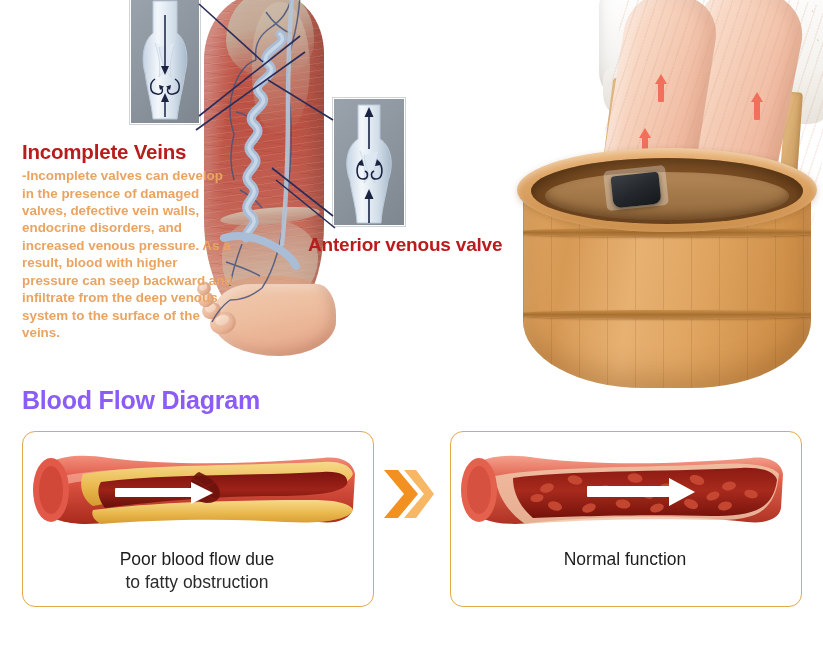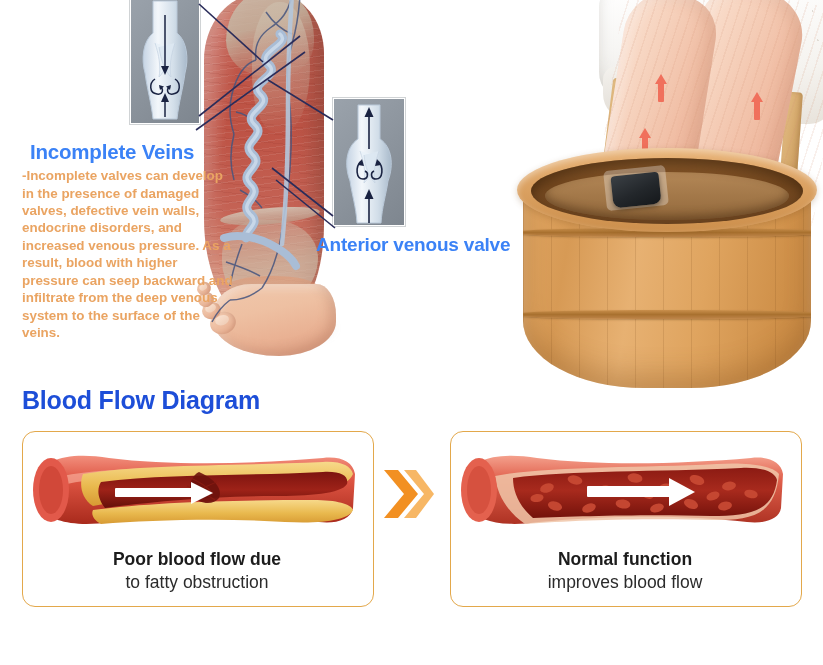--- a/index.html
+++ b/index.html
@@ -91,22 +91,22 @@
   .inset-2{left:333px;top:98px;width:70px;height:126px;}
   .valve-svg{position:absolute;left:0;top:0;width:100%;height:100%;}
 
   
   .leaders{position:absolute;left:0;top:0;width:823px;height:400px;overflow:visible;}
 
   
   .txt-incomplete{position:absolute;left:22px;top:140px;width:212px;}
   .txt-anterior{position:absolute;left:308px;top:234px;width:218px;}
   .h-orange{
-    font-size:20.5px;font-weight:bold;color:#3b82f6;line-height:1.18;
-    letter-spacing:-.2px;margin:0 0 3px 8px;white-space:nowrap;
+    font-size:20.5px;font-weight:bold;color:#b91c1c;line-height:1.18;
+    letter-spacing:-.2px;margin:0 0 3px 0;white-space:nowrap;
   }
   .h-orange.smaller{font-size:19px;}
   .p-orange{
     font-size:13.4px;font-weight:bold;color:#eaa462;line-height:1.30;margin:0;
   }
 
   
   .photo{position:absolute;left:487px;top:-4px;width:336px;height:400px;overflow:hidden;}
   .chair-seat{
     position:absolute;left:112px;top:-6px;width:212px;height:112px;
@@ -228,31 +228,31 @@
   }
   .tub-device-glass{
     position:absolute;left:118px;top:172px;width:62px;height:40px;
     border-radius:5px;background:rgba(255,255,255,.30);
     transform:rotate(-6deg);
   }
 
   
   .bfd-title{
     position:absolute;left:22px;top:386px;
-    font-size:25px;font-weight:bold;color:#1d4ed8;letter-spacing:-.2px;
+    font-size:25px;font-weight:bold;color:#8b5cf6;letter-spacing:-.2px;
   }
   .panel{
     position:absolute;top:431px;height:174px;
     border:1.6px solid #e3a84b;border-radius:13px;background:#fff;
   }
   .panel-left{left:22px;width:350px;}
   .panel-right{left:450px;width:350px;}
   .vessel{position:absolute;left:0;top:4px;width:350px;height:104px;}
   .cap{position:absolute;left:0;width:350px;text-align:center;}
-  .cap-1{top:549px;font-size:17.5px;font-weight:bold;color:#1c1c1c;}
+  .cap-1{top:549px;font-size:17.5px;font-weight:normal;color:#1c1c1c;}
   .cap-2{top:572px;font-size:17.5px;font-weight:normal;color:#2b2b2b;}
   .cap-l{left:22px;}
   .cap-r{left:450px;}
   .chev{position:absolute;left:382px;top:466px;width:52px;height:56px;}
 </style>
 </head>
 <body>
 
 <div class="stage">
 
@@ -521,15 +521,14 @@
       <g>
         <rect x="136" y="50" width="84" height="11" fill="#ffffff" rx="1"></rect>
         <path d="M218 42 l26 14 l-26 14 z" fill="#ffffff"></path>
       </g>
     </svg>
   </div>
 
   <div class="cap cap-l cap-1">Poor blood flow due</div>
   <div class="cap cap-r cap-1">Normal function</div>
   <div class="cap cap-l cap-2">to fatty obstruction</div>
-  <div class="cap cap-r cap-2">improves blood flow</div>
 
 </div>
 
 </body></html>

